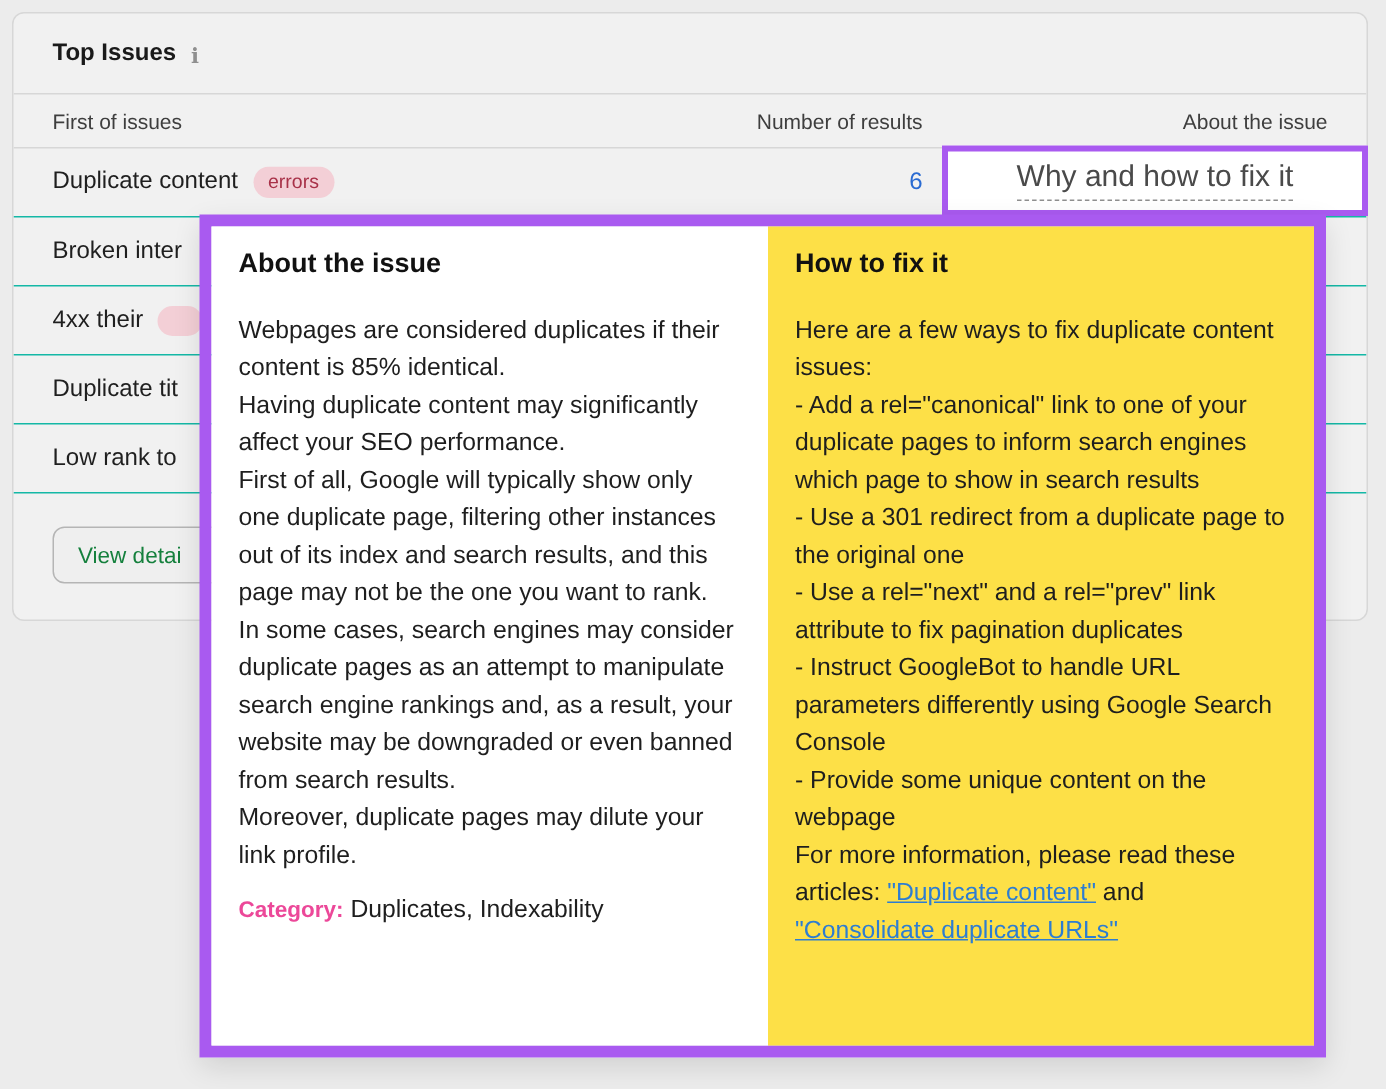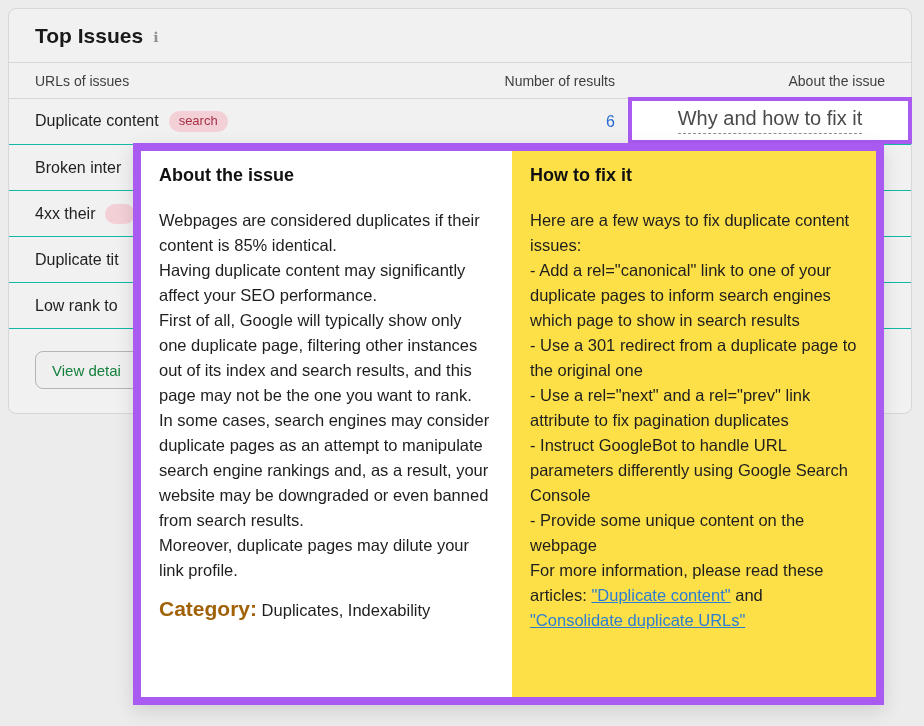--- a/index.html
+++ b/index.html
@@ -11,21 +11,21 @@
   
   .panel {
     position:absolute; left:8px; top:8px; width:904px; height:406px;
     background:#f1f1f1; border:1px solid #d7d7d7; border-radius:8px;
     box-sizing:border-box; overflow:hidden;
   }
   .panel-title-row {
     height:54px; display:flex; align-items:center; gap:10px;
     padding:0 26px; border-bottom:1px solid #d7d7d7; box-sizing:border-box;
   }
-  .panel-title { margin:0; font-size:21px; font-weight:700; color:#1a1a1a; }
+  .panel-title { margin:0; font-size:16px; font-weight:700; color:#1a1a1a; }
   .info-icon { font-size:14px; color:#8f8f8f; cursor:pointer; line-height:1; margin-top:2px; }
 
   .grid-row {
     display:grid; grid-template-columns:1fr 175px 270px; align-items:center;
     padding:0 26px; box-sizing:border-box;
   }
   .thead { height:36px; border-bottom:1px solid #d7d7d7; }
   .th { font-size:14px; color:#3e3e3e; }
   .ta-r { text-align:right; }
 
@@ -69,44 +69,44 @@
   .popup-right {
     flex:1; box-sizing:border-box; background:#fde047;
     padding:12px 16px 12px 18px; overflow:hidden;
   }
   .popup h3 { margin:0; font-size:18px; font-weight:700; color:#111; line-height:25px; }
   .pre {
     margin:20px 0 0; font-size:16.5px; line-height:25px; color:#1e1e1e;
     white-space:pre-line;
   }
   .category { margin:14px 0 0; font-size:16.5px; color:#1e1e1e; }
-  .category strong { font-size:21px; color:#a16207; }
+  .category strong { font-size:15px; color:#ec4899; }
   .blue-link { color:#2d7dd2; text-decoration:underline; cursor:pointer; }
 </style>
 </head>
 <body>
 
 <div class="stage">
 
   <section class="panel">
     <div class="panel-title-row">
       <h2 class="panel-title">Top Issues</h2>
       <span class="info-icon">ℹ</span>
     </div>
 
     <div class="grid-row thead">
-      <span class="th">URLs of issues</span>
+      <span class="th">First of issues</span>
       <span class="th ta-r">Number of results</span>
       <span class="th ta-r">About the issue</span>
     </div>
 
     <div class="grid-row row">
       <span class="cell-type">
           <span>Duplicate content</span>
-          <span class="badge">search</span>
+          <span class="badge">errors</span>
         </span>
       <span class="cell-count">6</span>
       <span class="ta-r"></span>
     </div>
 
     <div class="grid-row row">
       <span class="cell-type">
           <span>Broken inter</span>
         </span>
       <span class="cell-count"></span>

